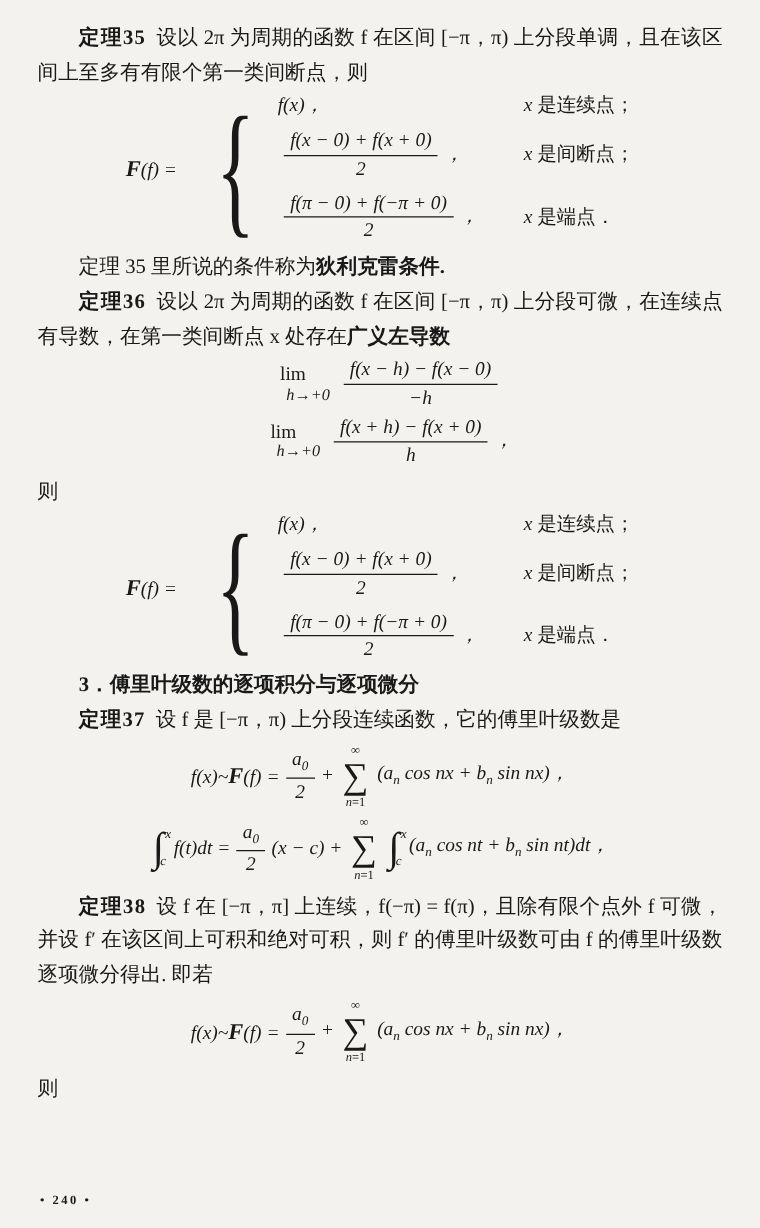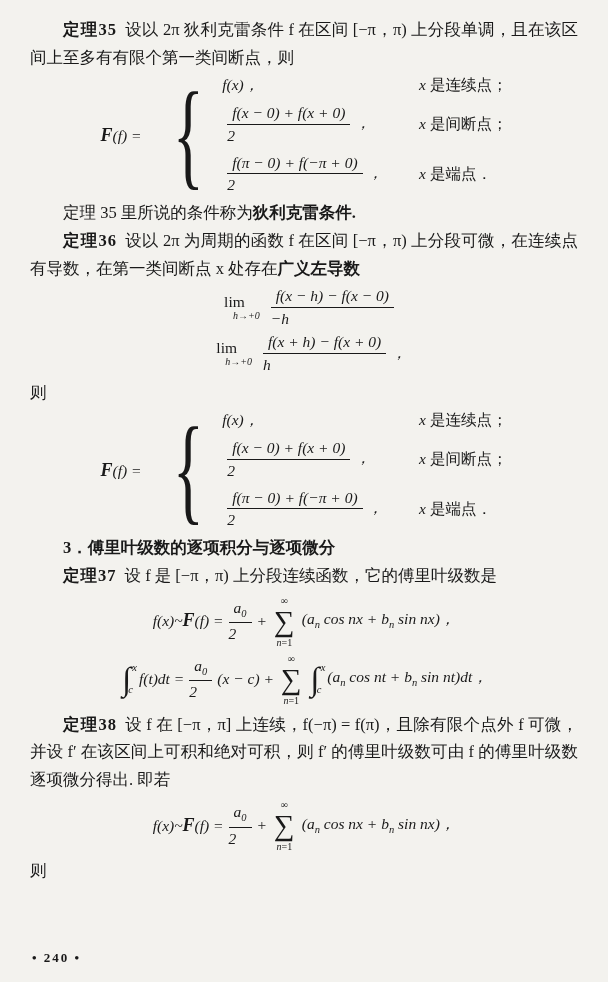--- a/index.html
+++ b/index.html
@@ -17,57 +17,57 @@
   .lab { font-weight:bold; margin-right:8px; letter-spacing:1px; }
   .bold { font-weight:bold;margin-top:27px; }
   .sec-head { font-weight:bold; margin:4px 0 2px 0; }
 
   .formula {
     display:flex; align-items:center; justify-content:center;
     font-size:15.5px; font-style:italic; margin:5px 0; line-height:1.2;
   }
   .formula sub { font-size:10.5px; font-style:italic; }
 
-  .frac { display:inline-flex; flex-direction:column; vertical-align:middle; margin:0 5px; }
+  .frac { display:inline-flex; flex-direction:column; align-items:center; vertical-align:middle; margin:0 5px; }
   .frac .num { padding:0 5px 2px 5px; border-bottom:1.3px solid var(--ink); line-height:1.15; white-space:nowrap; }
   .frac .den { padding-top:2px; line-height:1.15; white-space:nowrap; }
 
   .brace { font-style:normal; font-size:118px; line-height:0.85; font-weight:300;
            transform:scaleX(0.55); margin:0 0 0 4px; }
   .cases { display:grid; grid-template-columns:auto auto; column-gap:36px; row-gap:9px; align-items:center; margin-left:6px; }
   .cases .exprcell { justify-self:start; white-space:nowrap; }
   .cases .condcell { justify-self:start; white-space:nowrap; font-style:normal; }
   .cases .condcell i { margin-right:4px; }
   .lhs { white-space:nowrap; margin-right:14px; }
   .scrF { font-weight:bold; font-style:italic; font-size:18px; }
 
   .limop { display:inline-flex; flex-direction:column; align-items:center; margin-right:6px;text-align:center; }
   .limword { font-style:normal; line-height:1.05; }
-  .limsub { font-size:10px; line-height:1.1;margin-left:24px; }
+  .limsub { font-size:13px; line-height:1.1;margin-left:24px; }
 
   .sumop { display:inline-flex; flex-direction:column; align-items:center; margin:0 7px; }
   .sumop .s-sup, .sumop .s-sub { font-size:10px; font-style:normal; line-height:1.1; }
   .sumop .s-sub i { font-style:italic; }
   .sumop .s-op { font-size:29px; font-style:normal; line-height:1; padding:1px 0; }
 
   .intop { display:inline-flex; align-items:center; margin:0 2px; }
   .intop .i-glyph { font-size:33px; font-style:normal; line-height:1; }
   .intop .i-lims { display:inline-flex; flex-direction:column; justify-content:space-between; height:34px; font-size:10.5px; line-height:1; }
   .intop .i-sup { margin:1px 0 0 1px; }
   .intop .i-sub { margin:0 0 1px -3px; }
 
   .nowrap { white-space:nowrap; }
-  .footer { position:absolute; left:32px; bottom:16px; font-weight:bold; font-size:13px; letter-spacing:2px; }
+  .footer { position:absolute; left:32px; bottom:16px; font-weight:bold; font-size:10px; letter-spacing:2px; }
 </style>
 </head>
 <body>
 
 <div class="page">
 
-  <p class="body indent"><span class="lab">定理35</span><span>设以 2π 狄利克雷条件 f 在区间 [−π，π) 上分段单调，且在该区间上至多有有限个第一类间断点，则</span></p>
+  <p class="body indent"><span class="lab">定理35</span><span>设以 2π 为周期的函数 f 在区间 [−π，π) 上分段单调，且在该区间上至多有有限个第一类间断点，则</span></p>
 
   <div class="formula">
     <span class="lhs"><span class="scrF">F</span><span>(f) =</span></span>
     <span class="brace">{</span>
     <span class="cases">
       <span class="exprcell">f(x)，</span>
       <span class="condcell"><i>x</i><span>是连续点；</span></span>
       <span class="exprcell"><span class="frac">
             <span class="num">f(x − 0) + f(x + 0)</span>
             <span class="den">2</span>

